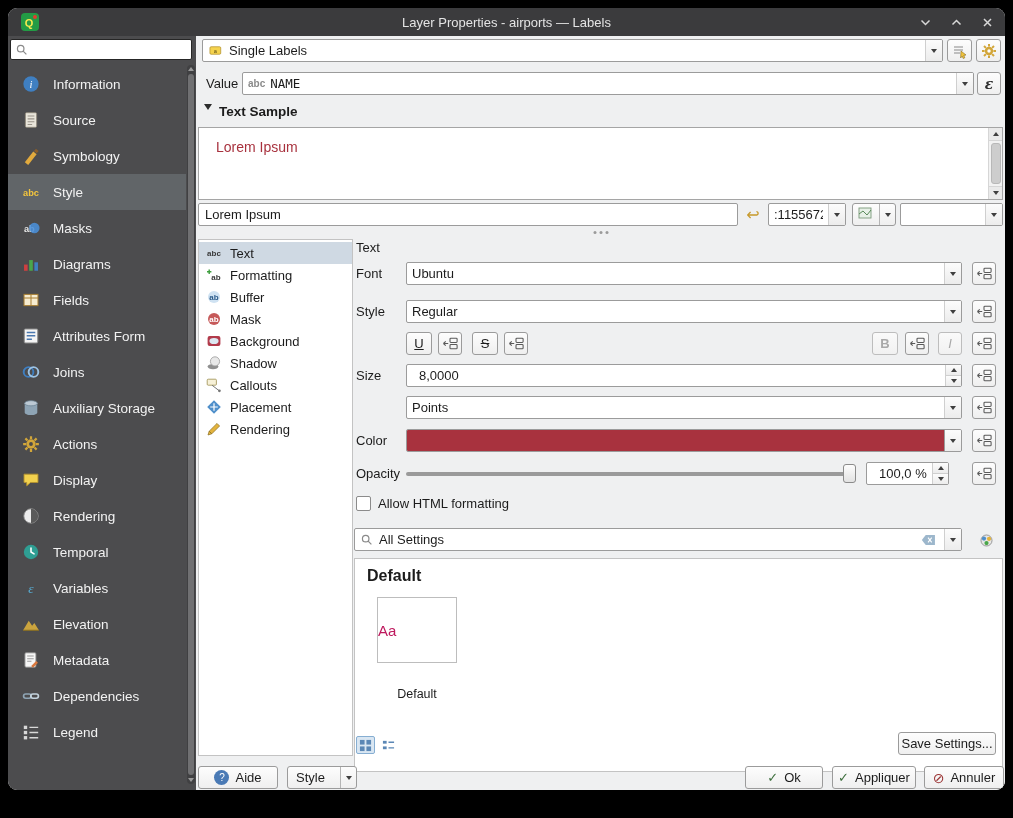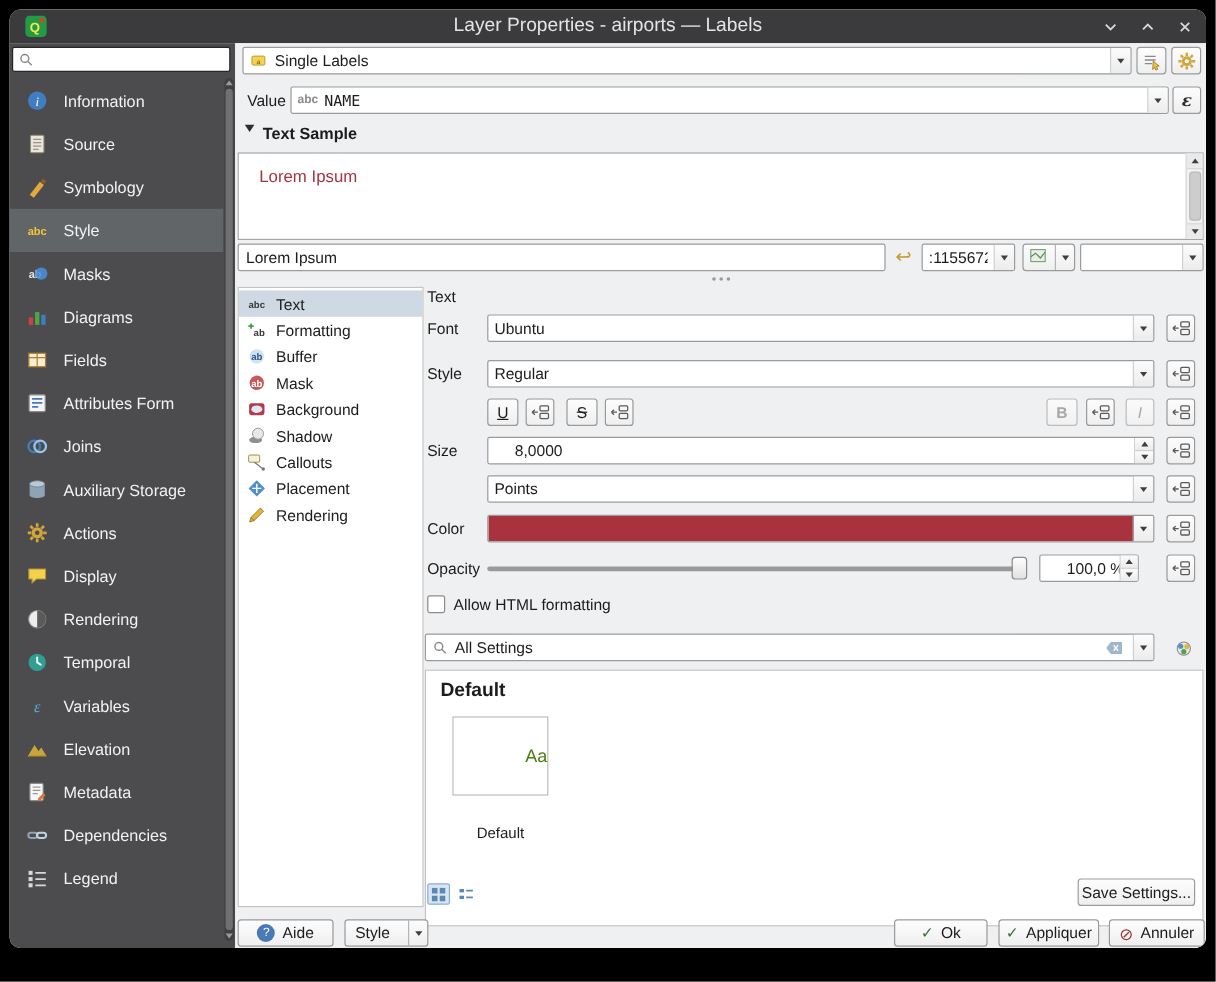--- a/index.html
+++ b/index.html
@@ -1,19 +1,19 @@
 <!DOCTYPE html>
 <html><head>
 <meta charset="utf-8">
 <style>
 *{box-sizing:border-box;margin:0;padding:0}
 body{width:1013px;height:818px;background:#000;font-family:"Liberation Sans",sans-serif;position:relative;overflow:hidden}
 .window{position:absolute;left:8px;top:8px;width:997px;height:782px;background:#eff0f1;border-radius:9px;overflow:hidden;display:flex;flex-direction:column}
 .titlebar{height:28px;background:#3b3b3d;position:relative;display:flex;align-items:center;padding:0 12px;flex:none}
-.title{position:absolute;left:120px;right:120px;text-align:center;color:#e4e4e4;font-size:16px;white-space:nowrap;overflow:hidden}
+.title{position:absolute;left:120px;right:120px;text-align:center;color:#e4e4e4;font-size:13px;white-space:nowrap;overflow:hidden}
 .win-controls{margin-left:auto;display:flex;gap:20px;align-items:center}
 .win-btn{display:flex;cursor:default}
 .main-row{flex:1;display:flex;min-height:0}
 
 .sidebar{width:188px;flex:none;background:#4c4c4e;position:relative}
 .sidebar-search{position:absolute;left:2px;top:3px;width:182px;height:21px;background:#fff;border:1px solid #262626;border-radius:2px;display:flex;align-items:center;gap:3px;padding:0 4px}
 .sidebar-search input{flex:1;border:none;outline:none;font-size:12px;min-width:0;font-family:inherit}
 .nav{position:absolute;left:0;right:10px;top:30px}
 .nav-item{height:36px;display:flex;align-items:center;gap:12px;padding-left:13px;color:#f2f2f2;font-size:13.5px;cursor:default;white-space:nowrap}
 .nav-item.selected{background:#616568}
@@ -49,38 +49,38 @@
 .splitter{position:absolute;left:50%;top:195px;transform:translateX(-50%);display:flex;gap:3px}
 .splitter i{width:3px;height:3px;border-radius:50%;background:#9a9a9a}
 .tab-list{position:absolute;left:2px;top:203px;width:155px;height:517px;background:#fff;border:1px solid #c3c3c3;padding-top:2px}
 .tab-item{height:22px;display:flex;align-items:center;gap:8px;padding-left:6px;font-size:13px;color:#1c1c1c;cursor:default;white-space:nowrap}
 .tab-item.selected{background:#cfd9e3}
 .tab-icon{width:17px;height:17px;flex:none;display:flex;align-items:center;justify-content:center}
 .panel{position:absolute;left:158px;right:2px;top:203px;height:517px}
 .panel-title{position:absolute;left:2px;top:1px;font-size:13px;color:#1c1c1c}
 .fmt-btn{position:absolute;width:26px;height:23px;display:flex;align-items:center;justify-content:center;background:linear-gradient(#fdfdfd,#efefef);border:1px solid #9b9b9b;border-radius:3px;font-size:13px;color:#1c1c1c;cursor:default}
 .fmt-btn.disabled{color:#a8a8a8;border-color:#bdbdbd;background:linear-gradient(#fafafa,#f1f1f1)}
-.spin{position:absolute;height:23px;background:#fff;border:1px solid #9b9b9b;border-radius:2px;display:flex;align-items:center;padding-left:22px;font-size:13px;color:#1c1c1c}
+.spin{position:absolute;height:23px;background:#fff;border:1px solid #9b9b9b;border-radius:2px;display:flex;align-items:center;padding-left:12px;font-size:13px;color:#1c1c1c}
 .spin-ctl{margin-left:auto;align-self:stretch;width:16px;display:flex;flex-direction:column;border-left:1px solid #cfcfcf}
 .sc{flex:1;display:flex;align-items:center;justify-content:center;background:linear-gradient(#fcfcfc,#ececec)}
 .sc+.sc{border-top:1px solid #cfcfcf}
 .color-btn{position:absolute;height:23px;border:1px solid #9b9b9b;border-radius:2px;display:flex;overflow:hidden}
 .color-swatch{flex:1}
 .color-caret{width:17px;flex:none;border-left:1px solid #9b9b9b;background:linear-gradient(#fcfcfc,#ececec);display:flex;align-items:center;justify-content:center}
 .slider{position:absolute;height:23px}
 .slider-track{position:absolute;left:0;right:0;top:10px;height:4px;background:#9a9a9a;border-radius:2px}
 .slider-handle{position:absolute;right:0;top:2px;width:13px;height:19px;background:linear-gradient(#fdfdfd,#e2e2e2);border:1px solid #8b8b8b;border-radius:3px}
 .check-row{position:absolute;left:2px;display:flex;align-items:flex-end;gap:7px}
 .checkbox{width:15px;height:15px;background:#fff;border:1px solid #8b8b8b;border-radius:2px;flex:none}
 .check-label{font-size:13px;color:#1c1c1c}
 .settings-search{position:absolute;left:0;right:41px;top:289px;height:23px;background:#fff;border:1px solid #9b9b9b;border-radius:2px;display:flex;align-items:center;gap:6px;padding-left:5px;font-size:13px;color:#1c1c1c}
 .clear-ic{margin-left:auto;display:flex}
 .styles-box{position:absolute;left:0;right:0;top:319px;height:214px;background:#fff;border:1px solid #c3c3c3}
 .styles-heading{position:absolute;left:12px;top:8px;font-size:16px;font-weight:bold;color:#1c1c1c}
-.style-card{position:absolute;left:22px;top:38px;width:80px;height:66px;background:#fff;border:1px solid #bdbdbd;display:flex;align-items:center;justify-content:flex-end;font-size:15px;color:#4d7c0f;cursor:default}
+.style-card{position:absolute;left:22px;top:38px;width:80px;height:66px;background:#fff;border:1px solid #bdbdbd;display:flex;align-items:center;justify-content:flex-start;font-size:15px;color:#be185d;cursor:default}
 .style-caption{position:absolute;left:22px;top:128px;width:80px;text-align:center;font-size:12.5px;color:#1c1c1c}
 .toggle{position:absolute;top:497px;width:19px;height:18px;display:flex;align-items:center;justify-content:center;border:1px solid transparent;border-radius:2px;cursor:default}
 .toggle.active{background:#d9e6f2;border-color:#86aed2}
 .save-btn{top:493px;right:7px;width:98px}
 .footer-aide{left:2px;top:730px;width:80px}
 .footer-style{left:91px;top:730px;width:70px;padding-left:8px;justify-content:flex-start}
 .menu-caret{align-self:stretch;width:16px;margin-left:auto;display:flex;align-items:center;justify-content:center;border-left:1px solid #b5b5b5}
 .footer-ok{left:549px;top:730px;width:78px}
 .footer-apply{left:636px;top:730px;width:84px}
 .footer-cancel{left:728px;top:730px;width:80px}

